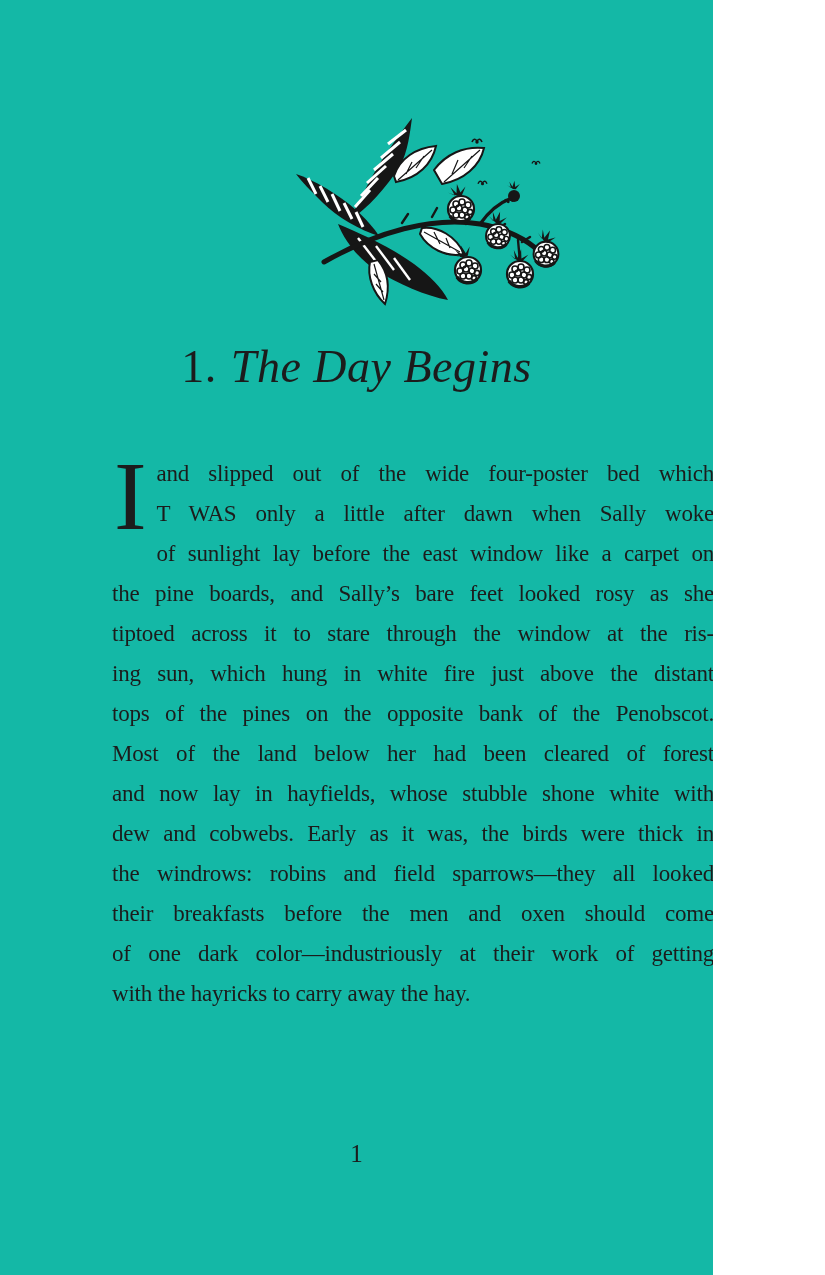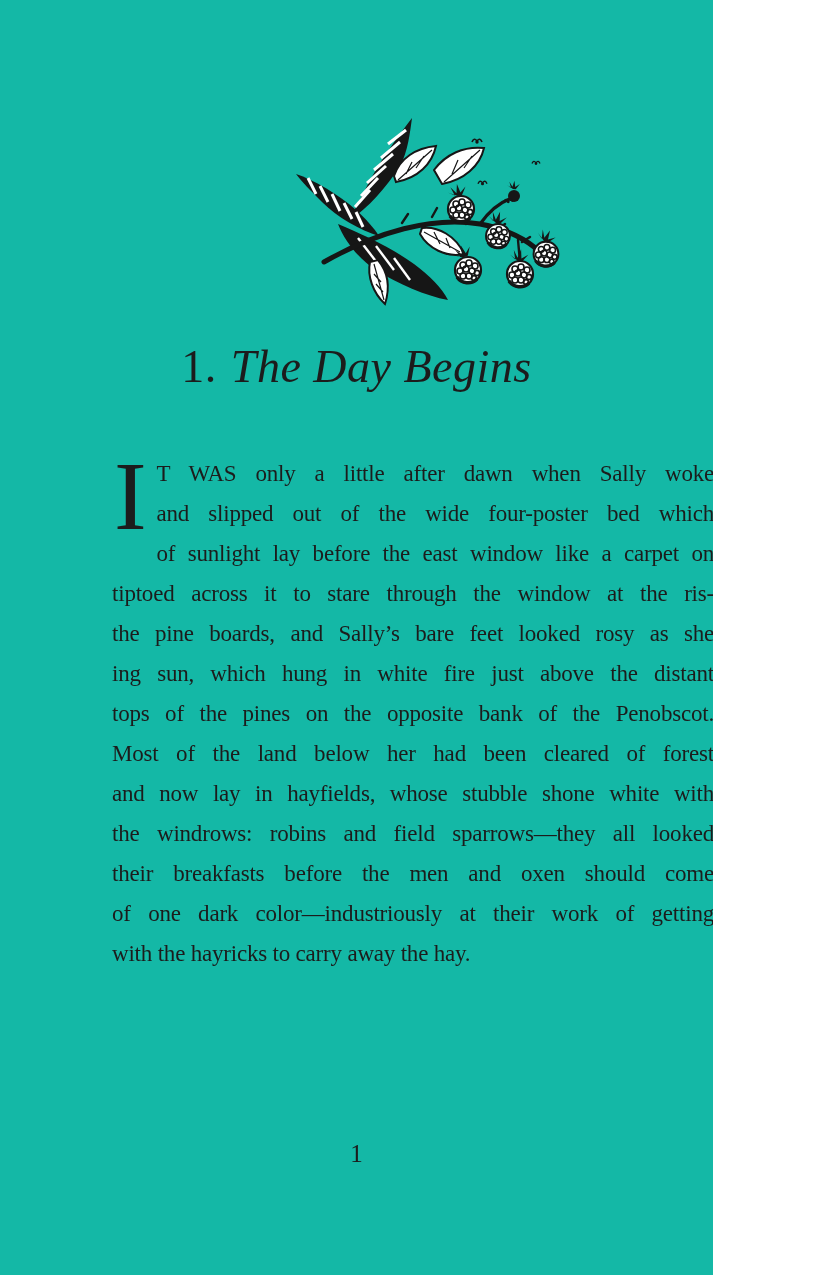--- a/index.html
+++ b/index.html
@@ -135,29 +135,30 @@
     <use href="#insect" transform="translate(250,50) scale(0.8)"></use>
   </svg>
 
   <h1 class="chapter-heading">
     <span class="chapter-number">1.</span><span class="chapter-title">The Day Begins</span>
   </h1>
 
   <div class="body-text">
     <div class="paragraph para1">
       <span class="dropcap">I</span>
-    <div class="tline">T WAS only a little after dawn when Sally woke</div>
-        <div class="tline">and slipped out of the wide four-poster bed which</div>
+    <div class="tline">and slipped out of the wide four-poster bed which</div>
+        <div class="tline">T WAS only a little after dawn when Sally woke</div>
         <div class="tline">of sunlight lay before the east window like a carpet on</div>
+        <div class="tline">the pine boards, and Sally’s bare feet looked rosy as she</div>
         <div class="tline">tiptoed across it to stare through the window at the ris-</div>
-        <div class="tline">the pine boards, and Sally’s bare feet looked rosy as she</div>
         <div class="tline">ing sun, which hung in white fire just above the distant</div>
         <div class="tline">tops of the pines on the opposite bank of the Penobscot.</div>
         <div class="tline">Most of the land below her had been cleared of forest</div>
         <div class="tline">and now lay in hayfields, whose stubble shone white with</div>
+        <div class="tline">dew and cobwebs. Early as it was, the birds were thick in</div>
         <div class="tline">the windrows: robins and field sparrows—they all looked</div>
         <div class="tline">their breakfasts before the men and oxen should come</div>
         <div class="tline">of one dark color—industriously at their work of getting</div>
         <div class="tline tline-left">with the hayricks to carry away the hay.</div>
       </div>
   </div>
 
   <div class="page-number">1</div>
 </div>
 

